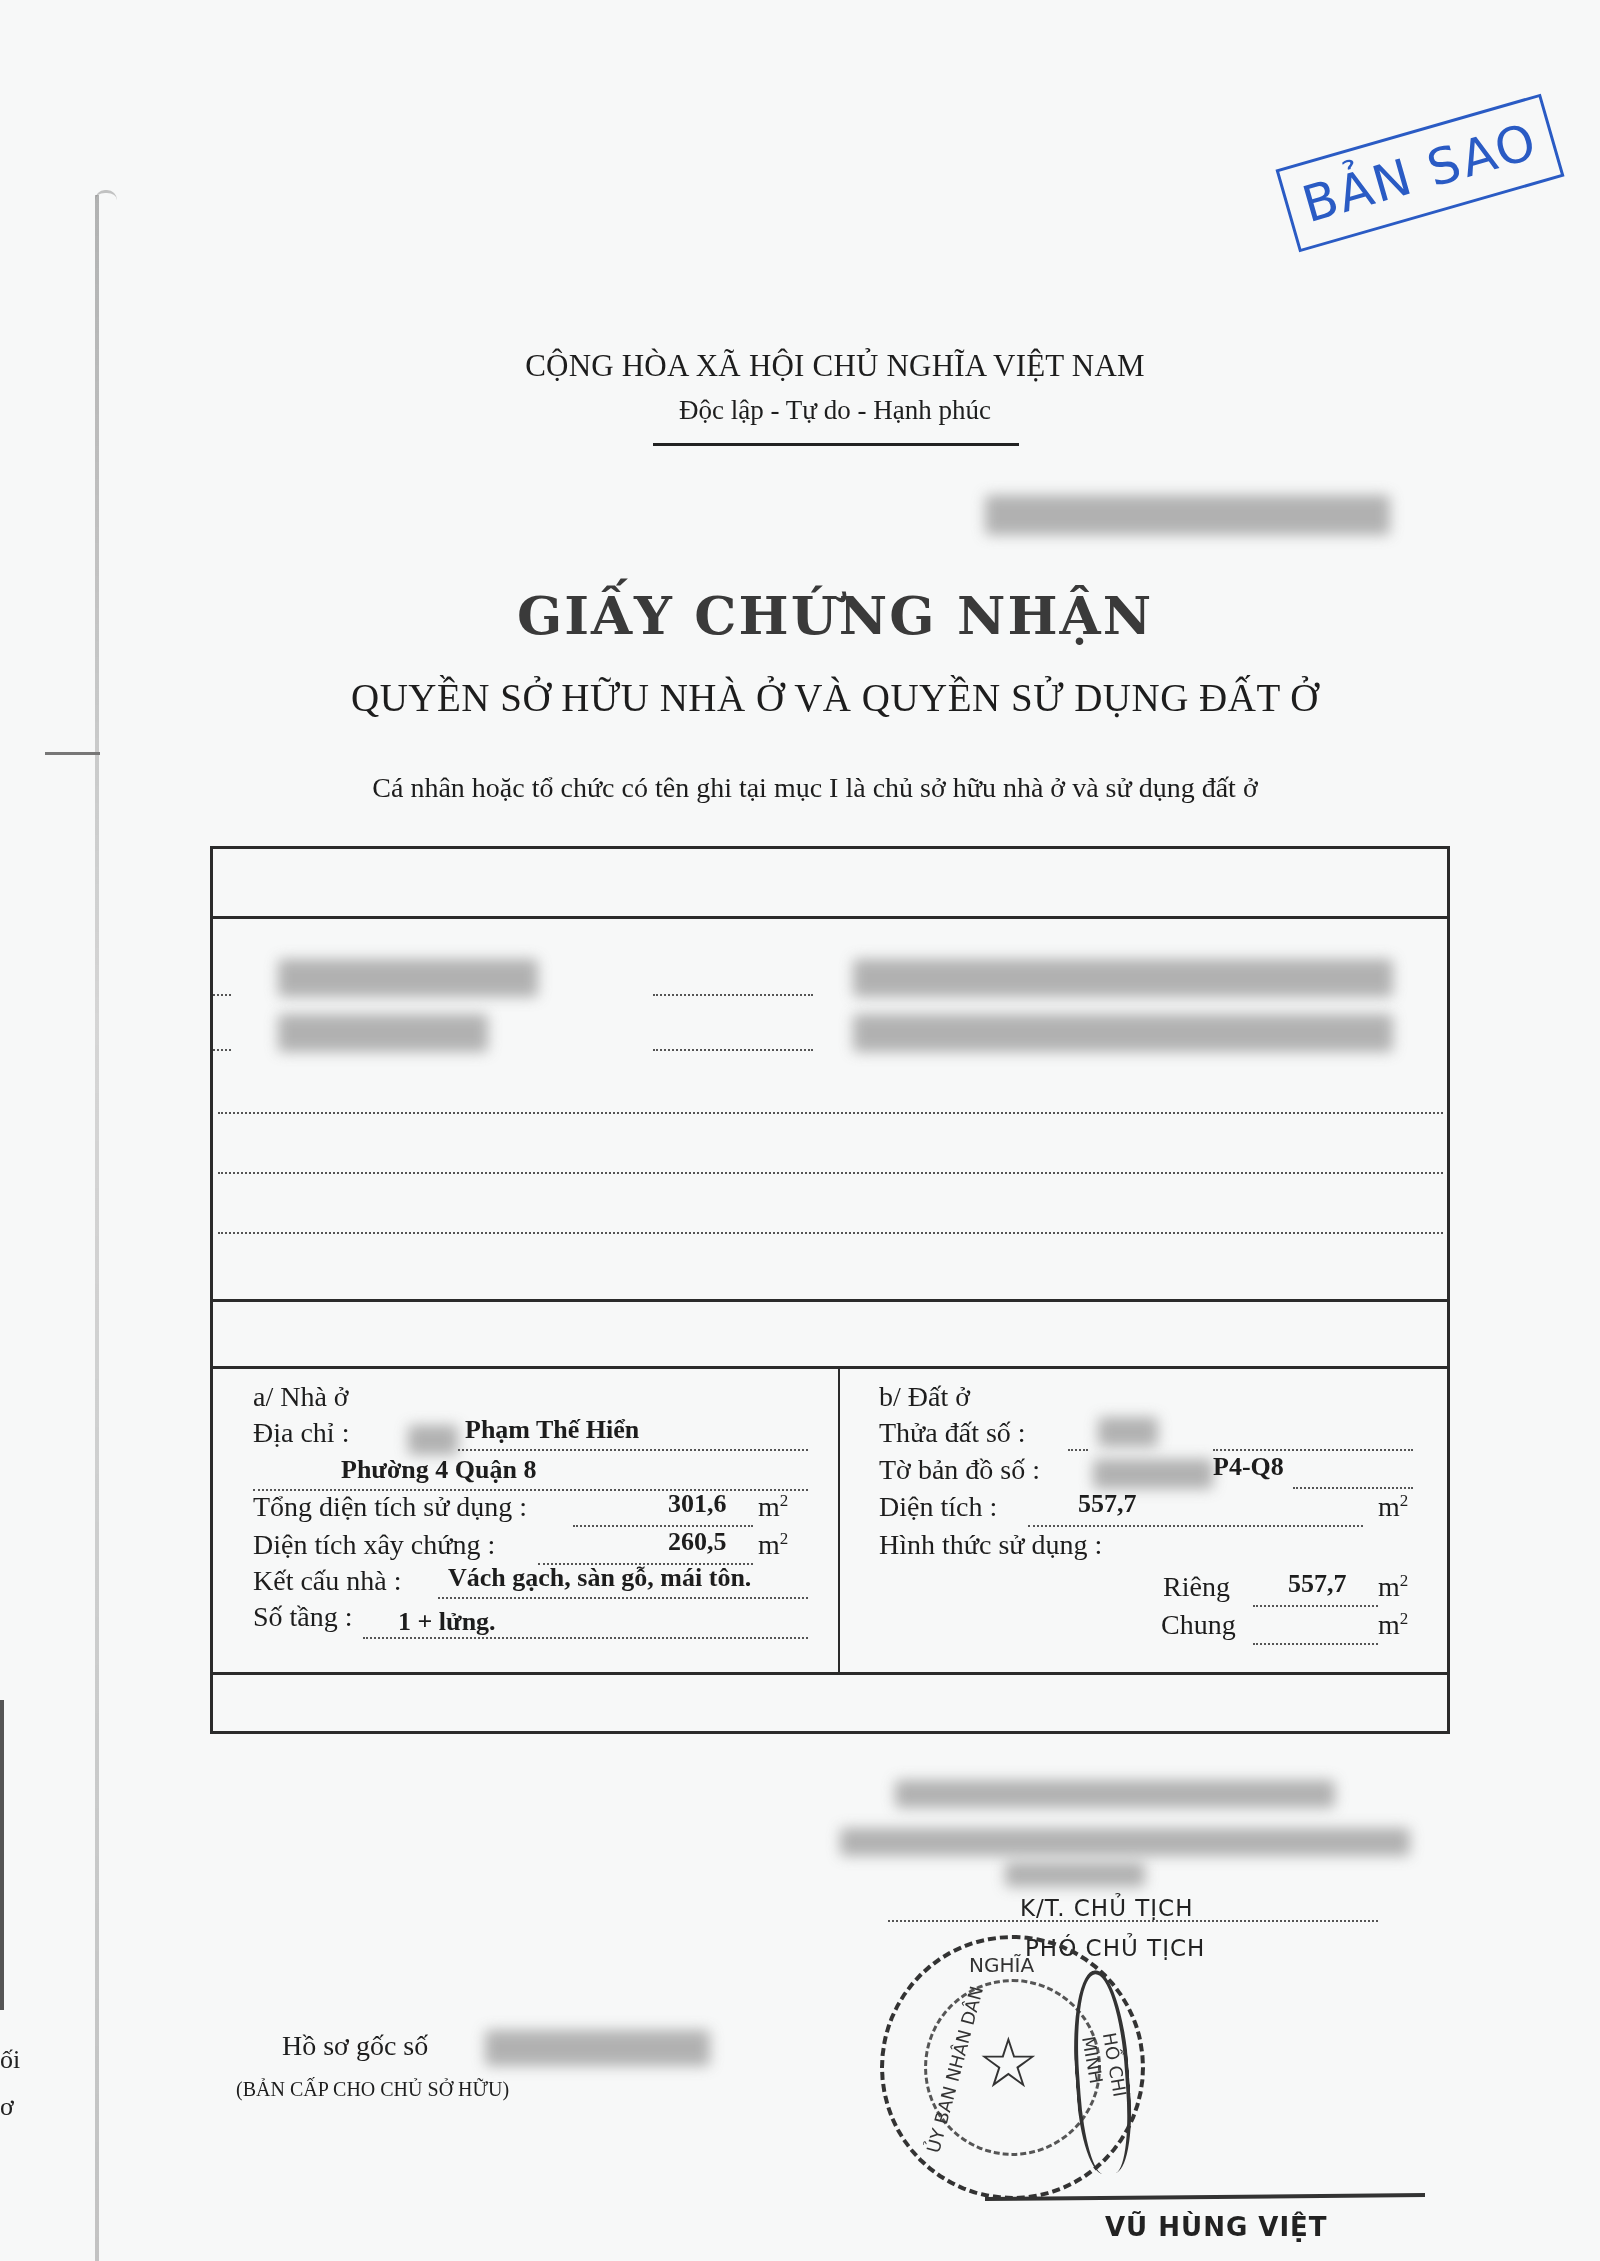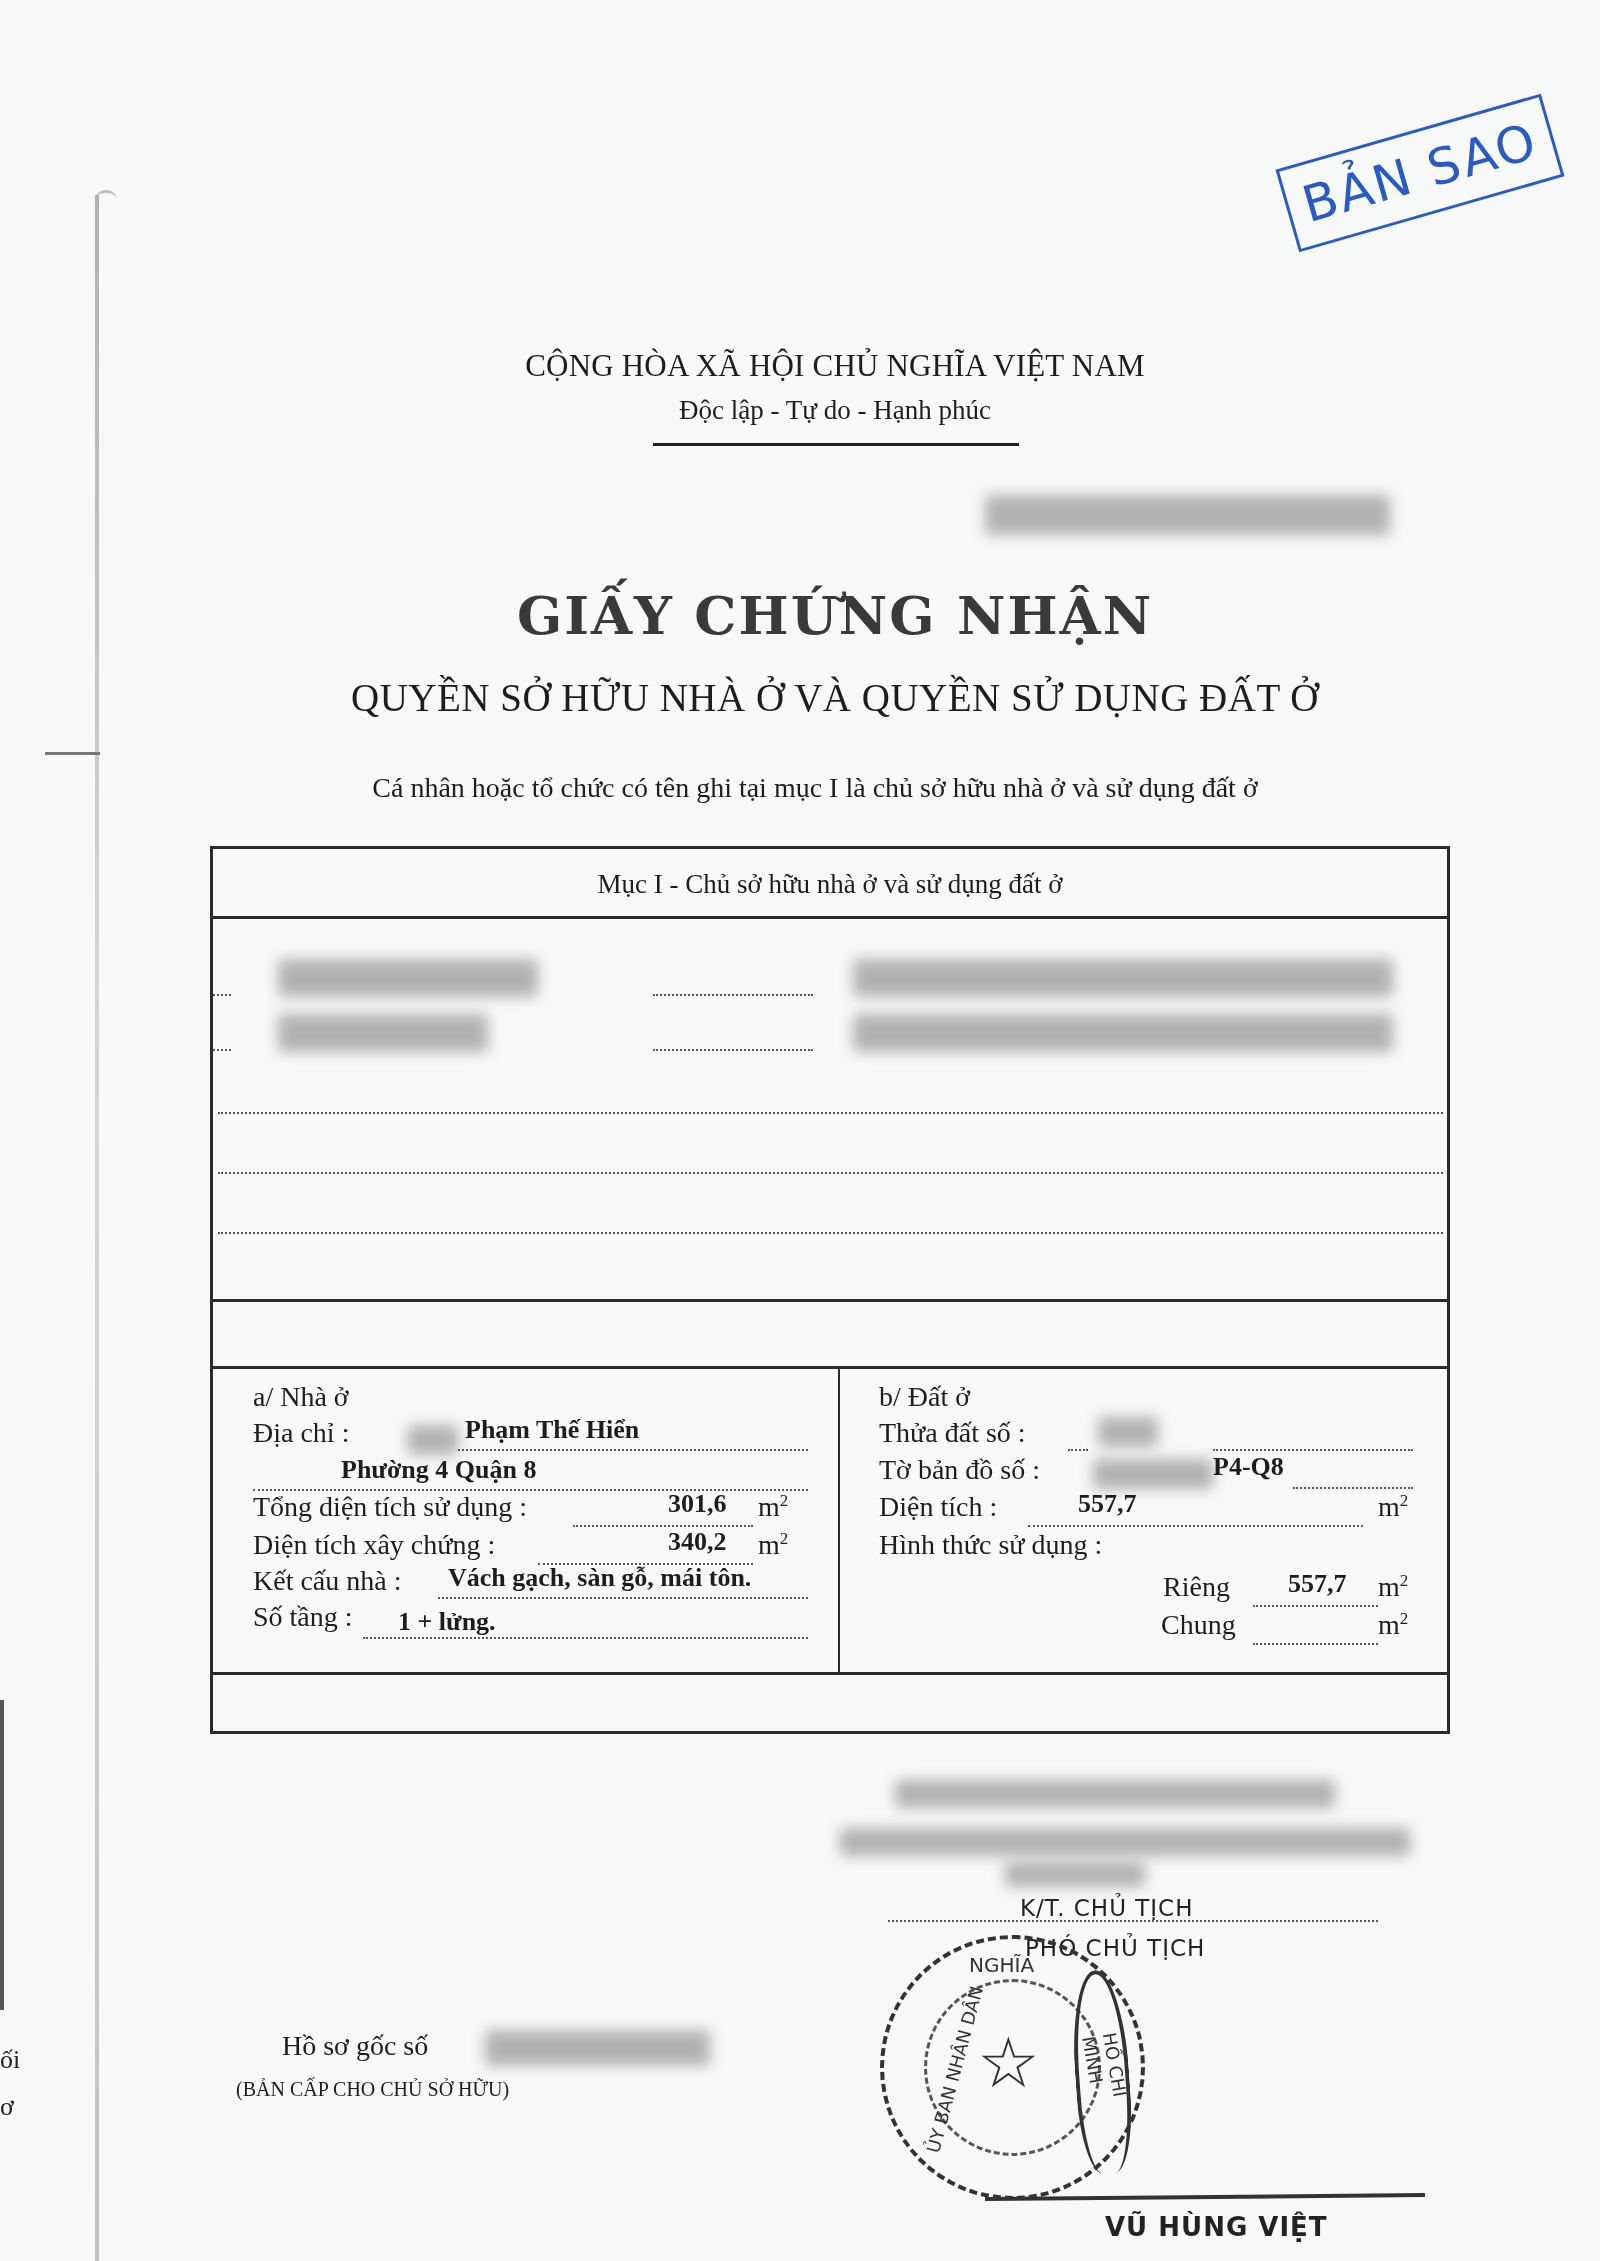--- a/index.html
+++ b/index.html
@@ -75,21 +75,20 @@
 <div class="abs header-rule"></div>
 
 <div class="blur-box" style="left:985px; top:495px; width:405px; height:40px;"></div>
 
 <div class="abs title">GIẤY CHỨNG NHẬN</div>
 <div class="abs subtitle">QUYỀN SỞ HỮU NHÀ Ở VÀ QUYỀN SỬ DỤNG ĐẤT Ở</div>
 <div class="abs intro">Cá nhân hoặc tổ chức có tên ghi tại mục I là chủ sở hữu nhà ở và sử dụng đất ở</div>
 
 <div class="frame">
 
-  <div class="sec-head" style="top:20px;">Mục I - Chủ sở hữu nhà ở và sử dụng đất ở</div>
   <div class="hline" style="top:67px;"></div>
 
   <div class="blur-box" style="left:65px; top:110px; width:260px; height:38px;"></div>
   <div class="blur-box" style="left:640px; top:110px; width:540px; height:38px;"></div>
   <div class="dots" style="left:0; top:145px; width:18px;"></div>
   <div class="dots" style="left:440px; top:145px; width:160px;"></div>
   <div class="blur-box" style="left:65px; top:165px; width:210px; height:38px;"></div>
   <div class="blur-box" style="left:640px; top:165px; width:540px; height:38px;"></div>
   <div class="dots" style="left:0; top:200px; width:18px;"></div>
   <div class="dots" style="left:440px; top:200px; width:160px;"></div>
@@ -112,21 +111,21 @@
 
   <div class="row val" style="left:128px; top:606px;text-align:right;">Phường 4 Quận 8</div>
   <div class="dots" style="left:40px; top:640px; width:555px;"></div>
 
   <div class="row" style="left:40px; top:642px;">Tổng diện tích sử dụng :</div>
   <div class="row val" style="left:455px; top:640px;">301,6</div>
   <div class="row" style="left:545px; top:642px;"><span>m</span><sup>2</sup></div>
   <div class="dots" style="left:360px; top:676px; width:180px;"></div>
 
   <div class="row" style="left:40px; top:680px;">Diện tích xây chứng :</div>
-  <div class="row val" style="left:455px; top:678px;">340,2</div>
+  <div class="row val" style="left:455px; top:678px;">260,5</div>
   <div class="row" style="left:545px; top:680px;"><span>m</span><sup>2</sup></div>
   <div class="dots" style="left:325px; top:714px; width:215px;"></div>
 
   <div class="row" style="left:40px; top:716px;">Kết cấu nhà :</div>
   <div class="row val" style="left:235px; top:714px;">Vách gạch, sàn gỗ, mái tôn.</div>
   <div class="dots" style="left:225px; top:748px; width:370px;"></div>
 
   <div class="row" style="left:40px; top:752px;">Số tầng :</div>
   <div class="row val" style="left:185px; top:758px;">1 + lửng.</div>
   <div class="dots" style="left:150px; top:788px; width:445px;"></div>

